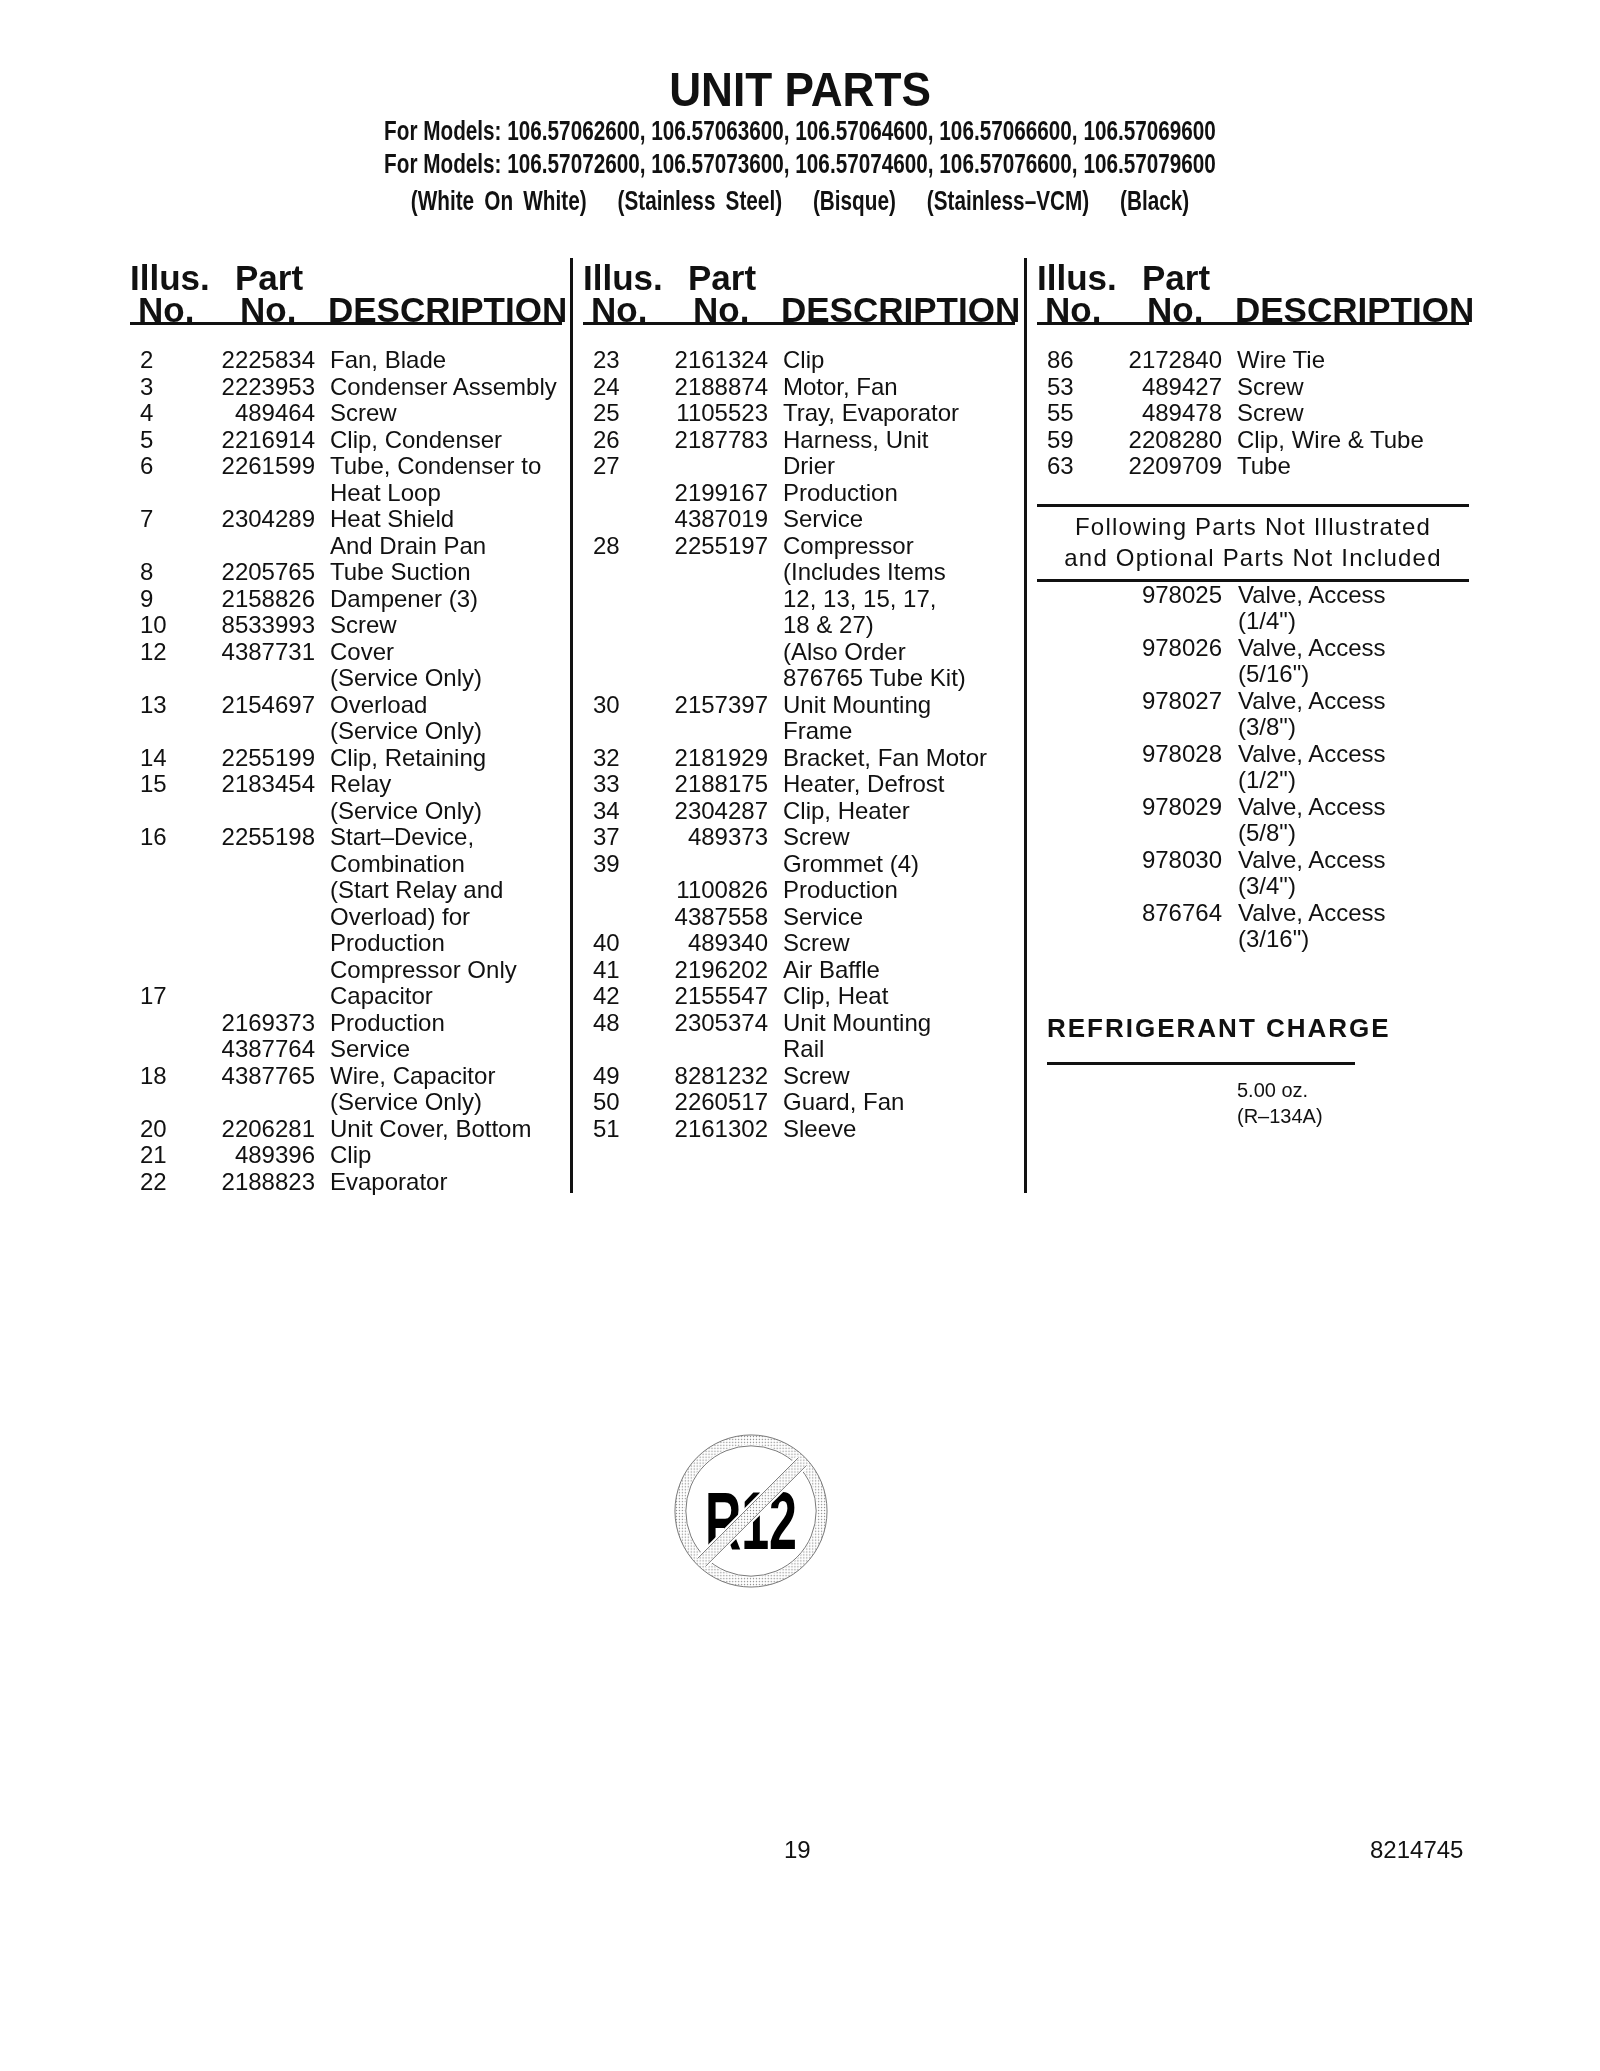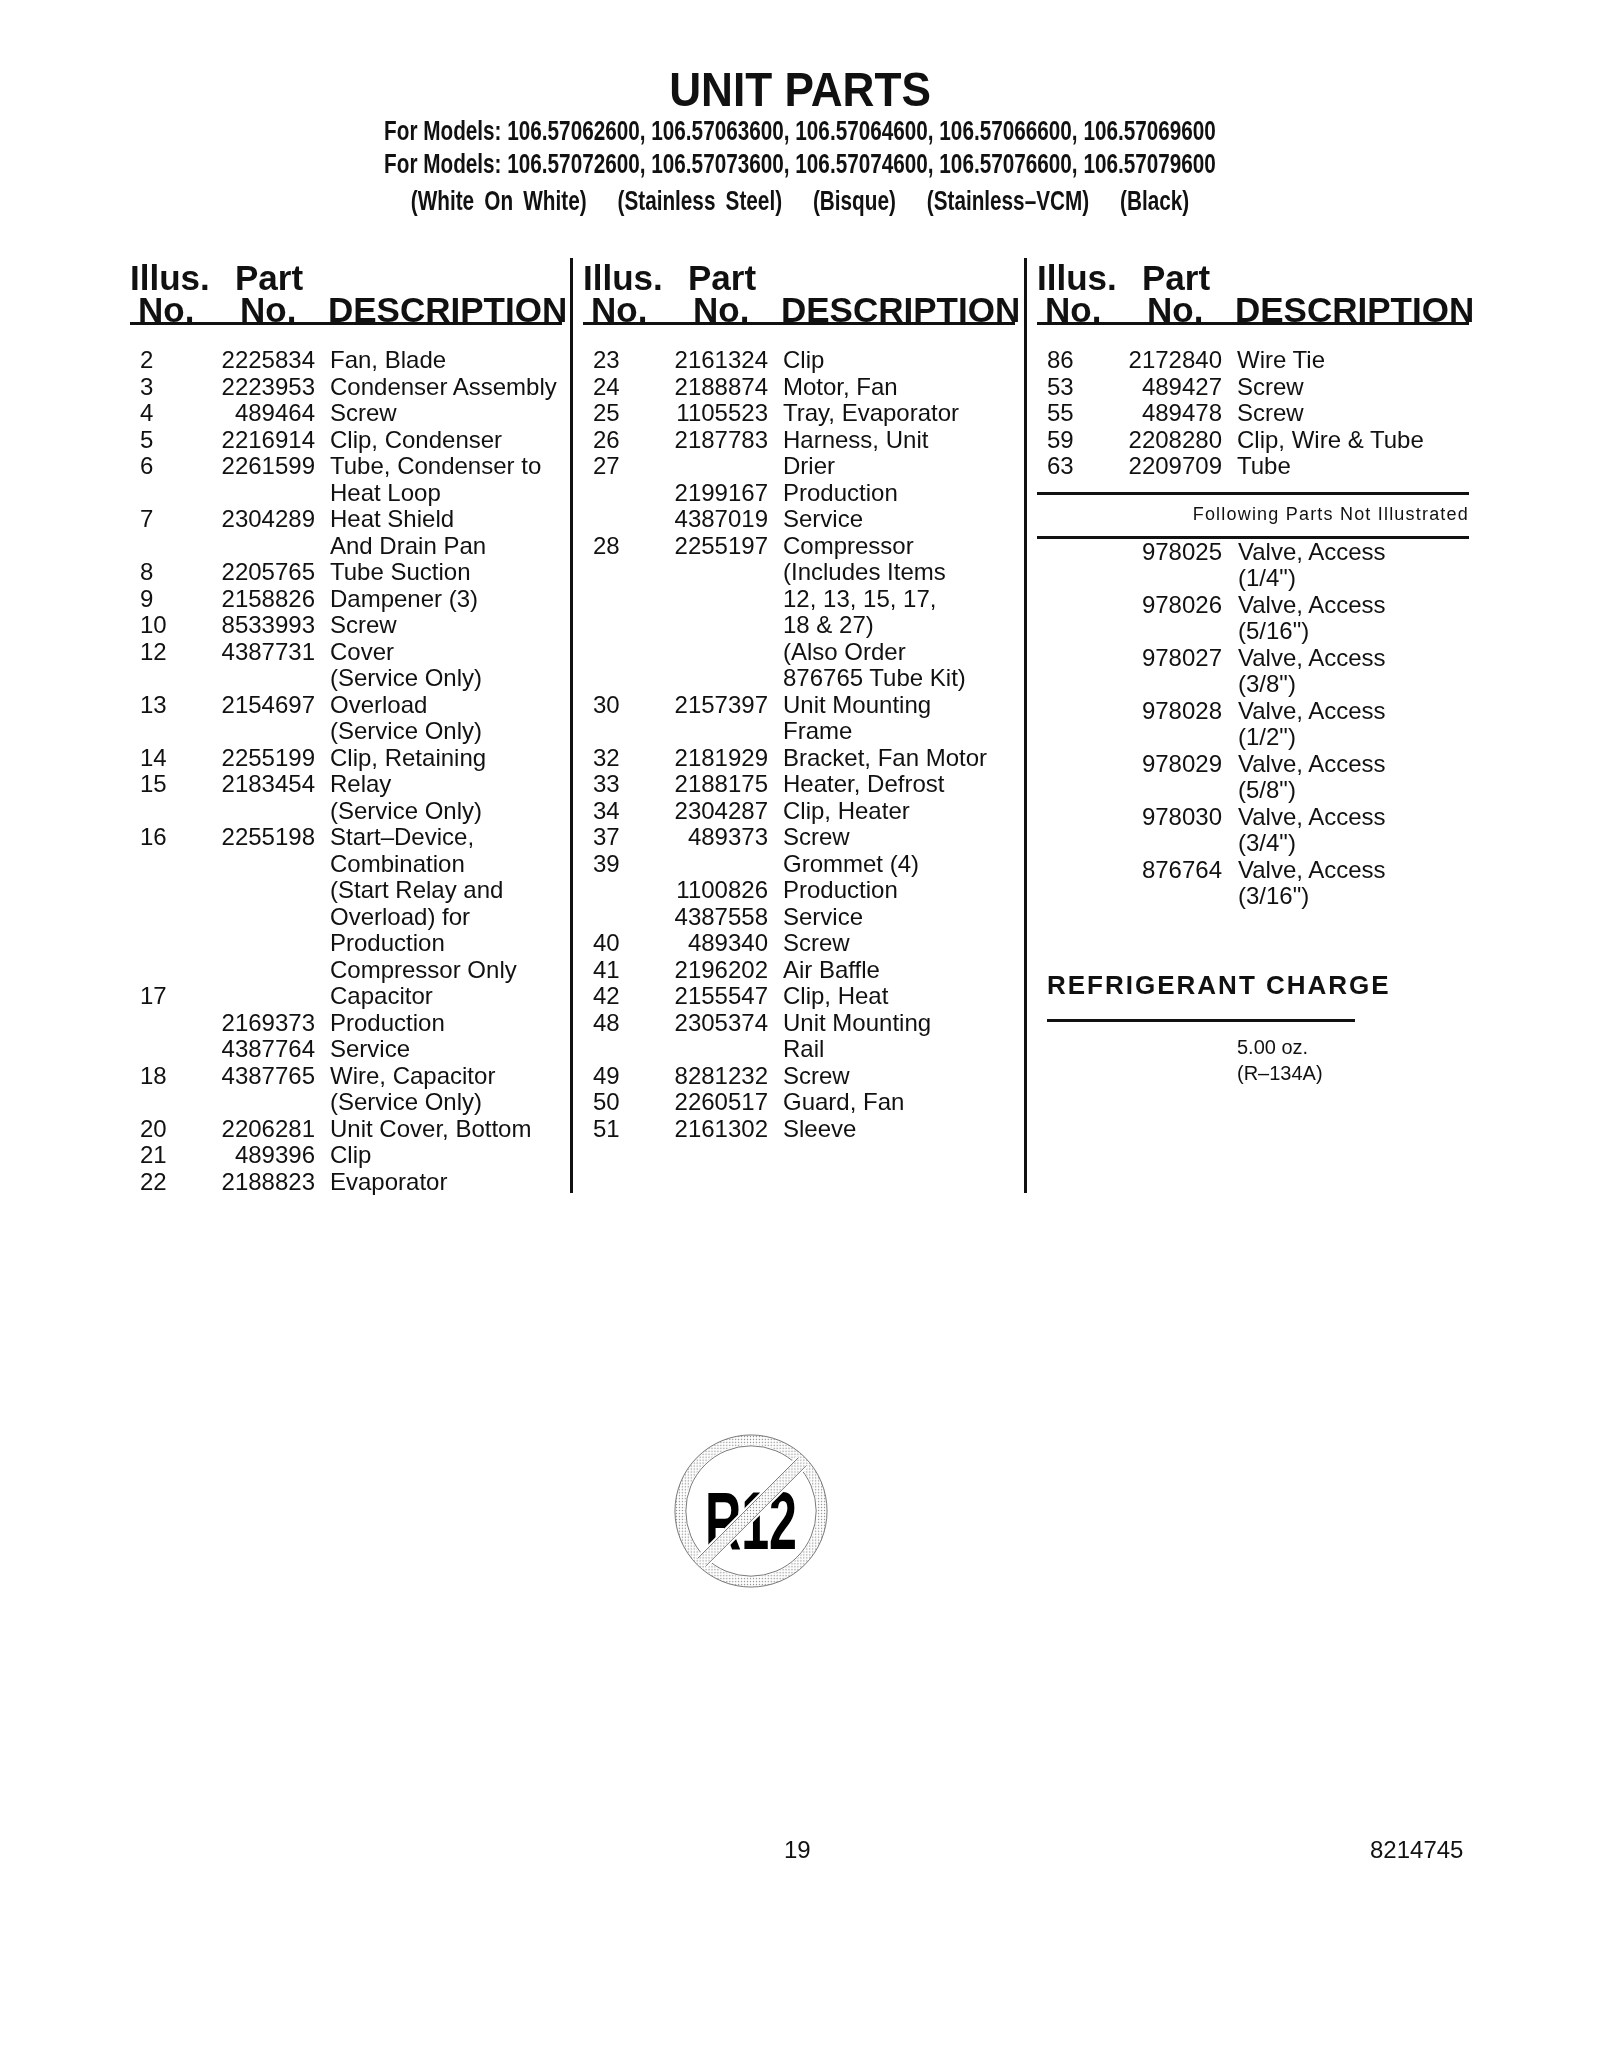--- a/index.html
+++ b/index.html
@@ -19,21 +19,21 @@
   .hdr .a { position:absolute; left:0; top:0; }
   .hdr .b { position:absolute; left:8px; top:32px; }
   .hdr .c { position:absolute; left:105px; top:0; }
   .hdr .d { position:absolute; left:110px; top:32px; }
   .hdr .e { position:absolute; left:198px; top:32px; }
   .rows { margin-top:22px; font-size:24px; line-height:26.5px; }
   .row { display:flex; }
   .row .il { width:70px; padding-left:10px; box-sizing:border-box; }
   .row .pn { width:115px; text-align:right; }
   .row .ds { padding-left:15px; white-space:nowrap; }
-  .note { margin-top:12px; border-top:3px solid #111; border-bottom:3px solid #111; text-align:right; font-size:18px; letter-spacing:1.2px; line-height:31px; padding:4px 0 6px 0; }
+  .note { margin-top:24px; border-top:3px solid #111; border-bottom:3px solid #111; text-align:center; font-size:24px; letter-spacing:1.2px; line-height:31px; padding:4px 0 6px 0; }
   .opt { font-size:24px; line-height:26.5px; }
   .opt .row .pn { width:185px; }
   .opt .row .ds { padding-left:16px; }
   .ref-title { margin-top:60px; margin-left:10px; font-weight:bold; font-size:26px; letter-spacing:2px; display:inline-block; border-bottom:3px solid #111; padding-bottom:18px; width:308px; white-space:nowrap; }
   .ref-val { margin-top:12px; margin-left:200px; font-size:20px; line-height:26.5px; }
   .logo { position:absolute; left:672px; top:1432px; width:158px; height:158px; }
   .footer { position:absolute; top:1836px; font-size:24px; }
   .pg { left:784px; } .doc { left:1370px; }
 </style>
 </head>
@@ -418,20 +418,21 @@
       </div>
       <div class="row">
         <span class="il">63</span>
         <span class="pn">2209709</span>
         <span class="ds">Tube</span>
       </div>
     </div>
 
   <div class="note">
     <div>Following Parts Not Illustrated</div>
+    <div>and Optional Parts Not Included</div>
   </div>
   <div class="opt">
       <div class="row">
         <span class="pn">978025</span>
         <span class="ds">Valve, Access</span>
       </div>
       <div class="row">
         <span class="pn"></span>
         <span class="ds">(1/4")</span>
       </div>

